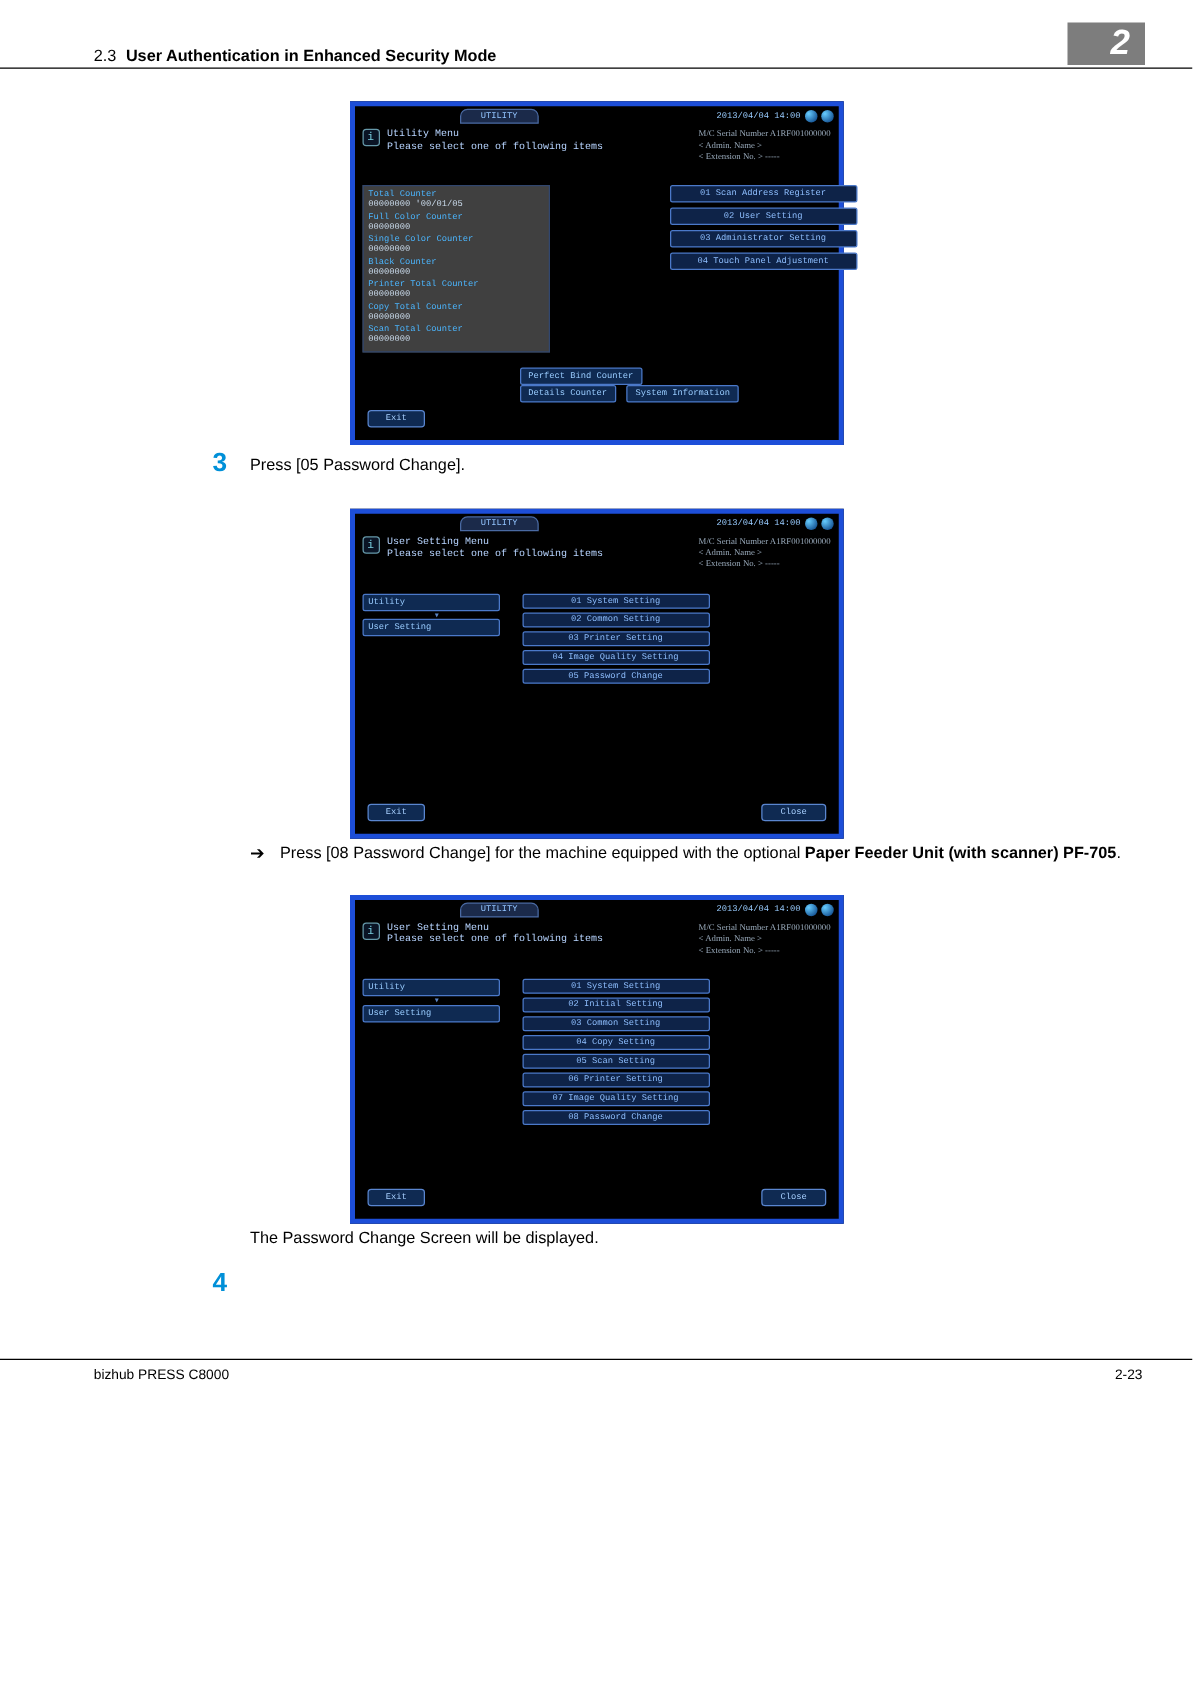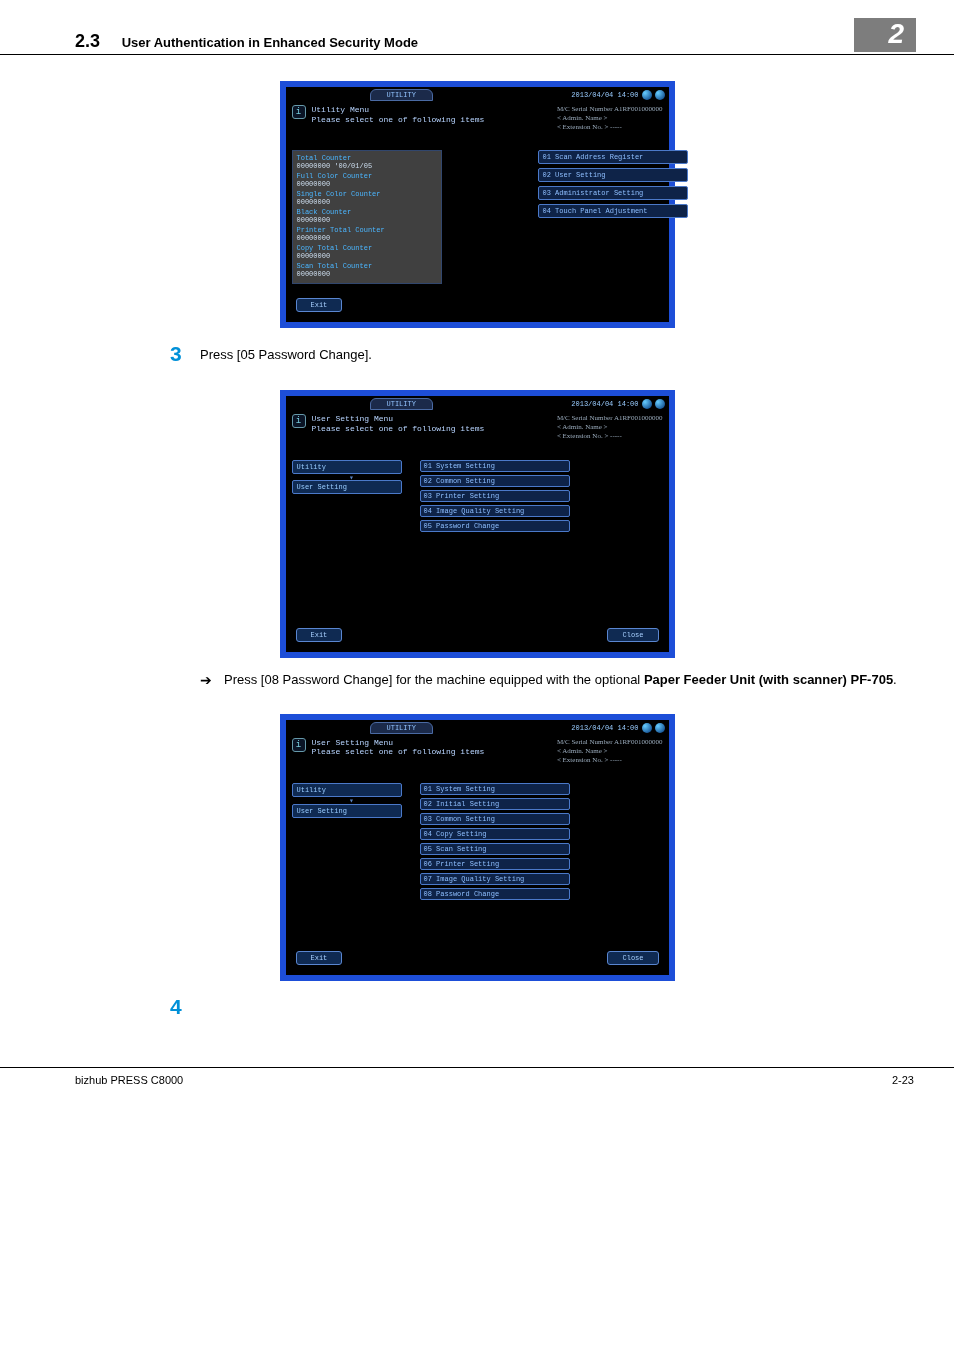--- a/index.html
+++ b/index.html
@@ -11,39 +11,39 @@
     color: #000;
     font-size: 13px;
   }
   .page-header {
     display: flex;
     justify-content: space-between;
     align-items: flex-end;
     padding: 18px 38px 2px 75px;
     border-bottom: 1px solid #000;
   }
-  .sec-num { font-weight: bold; font-size: 18px; margin-right: 18px; }
+  .sec-num { font-weight: normal; font-size: 13px; margin-right: 4px; }
   .sec-title { font-weight: bold; font-size: 13px; }
   .chap-badge {
     background: #7d7d7d;
     color: #fff;
     font-size: 28px;
     font-weight: bold;
     font-style: italic;
     padding: 2px 12px 4px 34px;
     line-height: 1;
   }
   .content { padding: 0 40px 24px 40px; }
 
   
   .ui-panel {
     width: 395px;
-    margin: 26px auto 14px auto;
+    margin: 26px auto 3px auto;
     background: #000;
-    border: 6px solid #1d4ed8;
+    border: 4px solid #1d4ed8;
     font-family: "Courier New", monospace;
     color: #b7d4ff;
     font-size: 8px;
     position: relative;
   }
   .ui-topbar { display: flex; justify-content: space-between; align-items: center; padding: 2px 4px 0 4px; }
   .ui-tabhead { display: flex; align-items: center; flex: 1; }
   .ui-tab {
     background: #1b2a4a;
     border: 1px solid #4a6aa3;
@@ -71,21 +71,21 @@
   .ui-col { flex: 1; }
   .ui-col.narrow { flex: 0 0 150px; }
 
   .counter-block { background: #404040; border: 1px solid #31466d; padding: 3px 4px; }
   .counter-label { color: #4bb6ff; font-size: 7px; }
   .counter-val { color: #cde; font-size: 7px; margin-bottom: 2px; }
 
   .nav-btn {
     display: block; background: #0e2348; border: 1px solid #4b79c9;
     color: #8fbfff; font-size: 7px; padding: 2px 4px; margin-bottom: 4px;
-    border-radius: 2px; text-align: left; white-space: nowrap;
+    border-radius: 2px; text-align: center; white-space: nowrap;
   }
   .nav-btn.small { padding: 1px 3px; margin-bottom: 3px; font-family: Liberation Mono, monospace; }
 
   .crumb-btn {
     display: block; width: 110px; padding: 2px 4px; border: 1px solid #4b79c9;
     background: #0f2a52; color: #9cf; font-size: 7px; border-radius: 2px;
     margin-bottom: 2px; text-align: left;
   }
   .crumb-arrow { color: #5a84c5; text-align: center; font-size: 8px; line-height: 0.6; }
 
@@ -174,20 +174,25 @@
           <div class="counter-val">00000000</div>
         </div>
       </div>
       <div class="ui-col" style="flex:0 0 80px"></div>
       <div class="ui-col narrow">
         <span class="nav-btn">01 Scan Address Register</span>
         <span class="nav-btn">02 User Setting</span>
         <span class="nav-btn">03 Administrator Setting</span>
         <span class="nav-btn">04 Touch Panel Adjustment</span>
       </div>
+    </div>
+    <div class="mini-row">
+      <span class="mini-btn">Perfect Bind Counter</span><br>
+      <span class="mini-btn">Details Counter</span>
+      <span class="mini-btn">System Information</span>
     </div>
     <div class="ui-footer">
       <button class="ui-foot-btn">Exit</button>
       <span></span>
     </div>
   </div>
 
 
   <div class="step-row">
     <div class="step-num">3</div>
@@ -281,20 +286,21 @@
         <span class="nav-btn small">08 Password Change</span>
       </div>
       <div class="ui-col"></div>
     </div>
     <div class="ui-footer">
       <button class="ui-foot-btn">Exit</button>
       <button class="ui-foot-btn">Close</button>
     </div>
   </div>
 
+  <p class="body-text">The Password Change Screen will be displayed.</p>
 
   <div class="step-row">
     <div class="step-num">4</div>
   </div>
 
 </div>
 
 <div class="page-footer">
   <span>bizhub PRESS C8000</span>
   <span>2-23</span>

